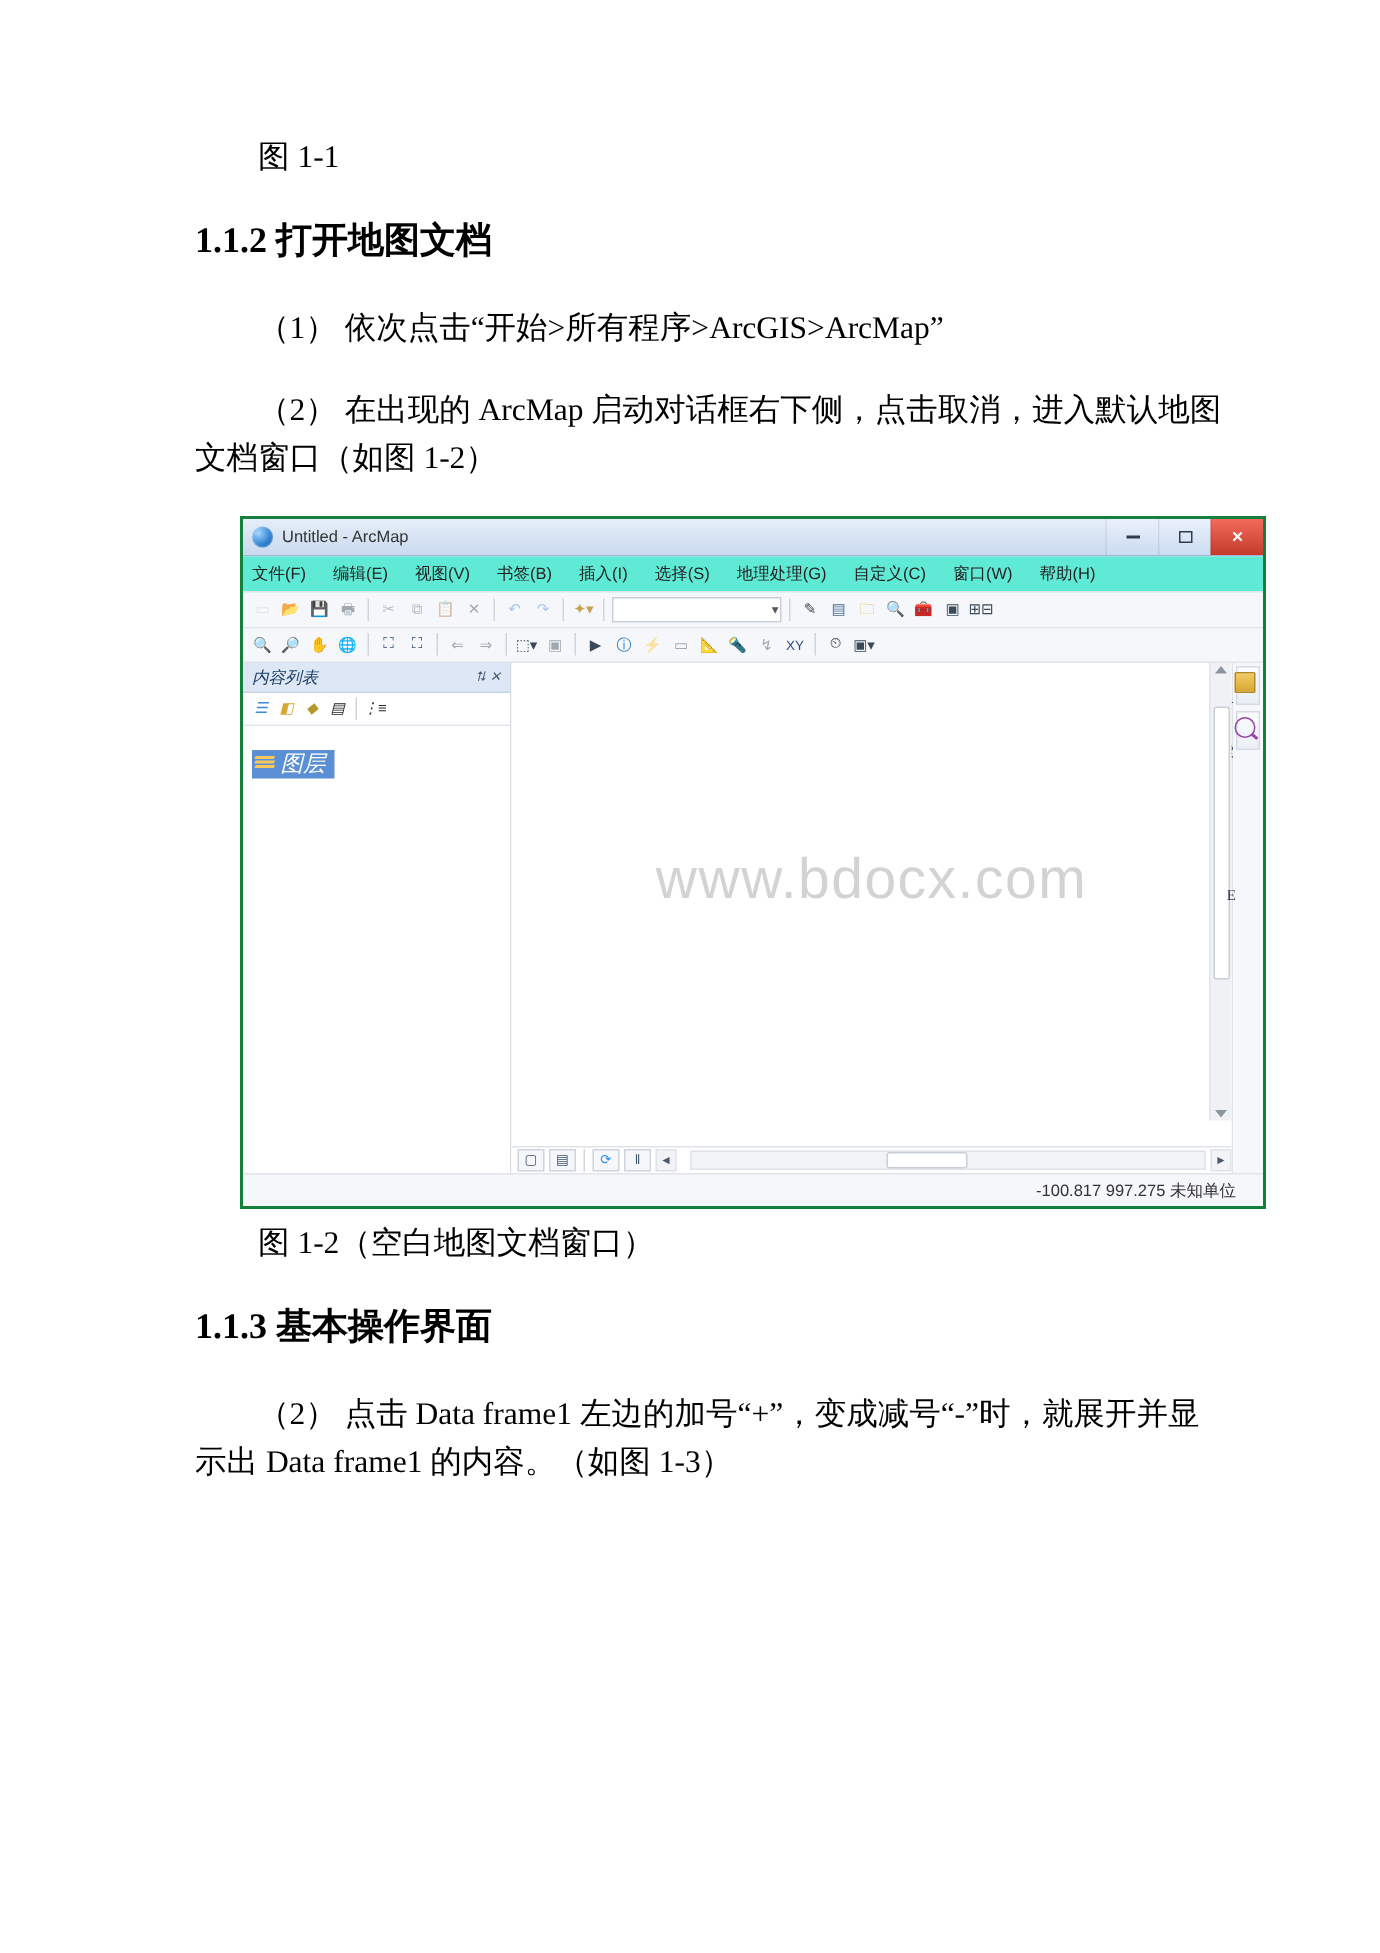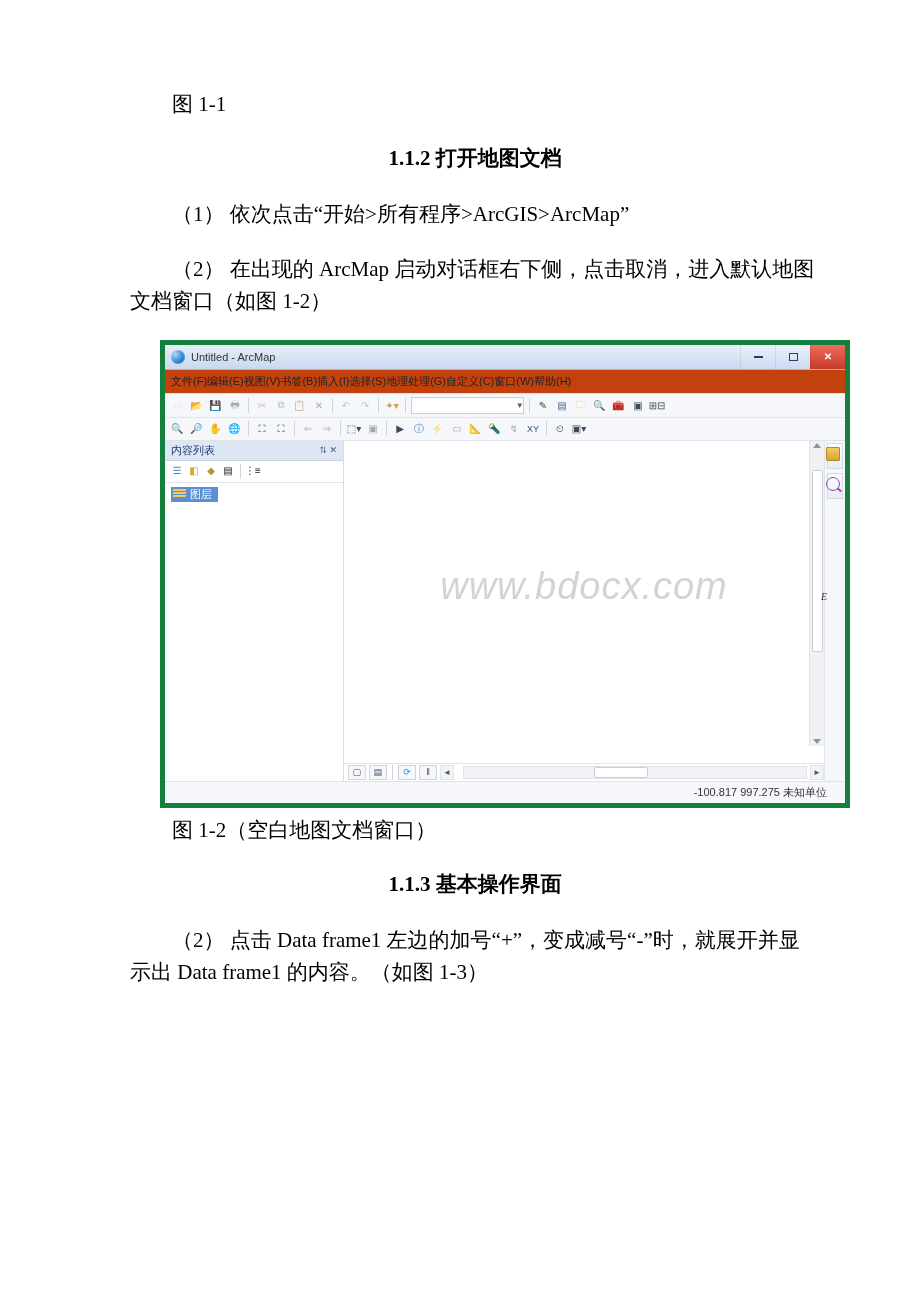--- a/index.html
+++ b/index.html
@@ -19,33 +19,33 @@
   .para {
     margin: 0 0 22px 0;
     line-height: 1.55;
     text-indent: 2em;
   }
   .caption {
     margin: 0 0 26px 0;
     text-indent: 2em;
   }
   .heading {
-    text-align: center;
+    text-align: left;
     font-weight: bold;
-    font-size: 21px;
+    font-size: 24px;
     margin: 10px 0 26px 0;
   }
 
   
   .shot-wrap {
     margin: 4px 0 8px 30px;
   }
   .shot {
     width: 680px;
-    border: 5px solid #15803d;
+    border: 2px solid #15803d;
     font-family: "Microsoft YaHei", Arial, sans-serif;
     font-size: 11px;
     background: #fff;
     color: #222;
   }
   
   .titlebar {
     display: flex;
     align-items: center;
     height: 24px;
@@ -84,22 +84,22 @@
     background: linear-gradient(#f16a5a, #c33b2b);
     color: #fff;
   }
   .win-min::before { content: ""; width: 9px; height: 2px; background: #2c3e50; }
   .win-max::before { content: ""; width: 9px; height: 8px; border: 1.5px solid #2c3e50; box-sizing: border-box; }
   .win-close::before { content: "✕"; font-weight: bold; }
 
   .menubar {
     display: flex;
     padding: 4px 6px;
-    gap: 0;
-    background: #c2410c;
+    gap: 18px;
+    background: #5eead4;
     border-bottom: 1px solid #E0E3E8;
   }
   .menuitem {
     white-space: nowrap;
   }
 
   .toolbar {
     display: flex;
     align-items: center;
     gap: 3px;
@@ -141,20 +141,21 @@
     display: flex;
     height: 340px;
   }
   
   .left {
     width: 178px;
     border-right: 1px solid #D8DCE2;
     display: flex;
     flex-direction: column;
     background: #fff;
+    font-style: italic;
   }
   .left-title {
     background: #DDE7F5;
     color: #1c3d66;
     padding: 2px 6px;
     border-bottom: 1px solid #c7d3e4;
     display: flex;
     align-items: center;
     justify-content: space-between;
   }
@@ -180,21 +181,22 @@
   .tree {
     padding: 4px 6px;
   }
   .tree-item {
     display: inline-flex;
     align-items: center;
     gap: 4px;
     background: #5A8FD6;
     color: #fff;
     padding: 0 6px 0 2px;
-    font-size: 11px;
+    font-size: 15px;
+    margin-top: 12px;
   }
   .layers-icon {
     width: 13px; height: 10px;
     display: inline-block;
   }
   .layers-icon span {
     display: block;
     height: 2px;
     margin-bottom: 1px;
     background: #F7C95A;
@@ -205,21 +207,20 @@
   .canvas {
     flex: 1;
     background: #fff;
     position: relative;
     display: flex;
     flex-direction: column;
   }
   .canvas-main {
     flex: 1;
     position: relative;
-    font-style: italic;
   }
   .watermark {
     position: absolute;
     left: 50%;
     top: 45%;
     transform: translate(-50%, -50%);
     font-size: 38px;
     font-family: Arial, sans-serif;
     letter-spacing: 1px;
     color: #CFCFCF;

